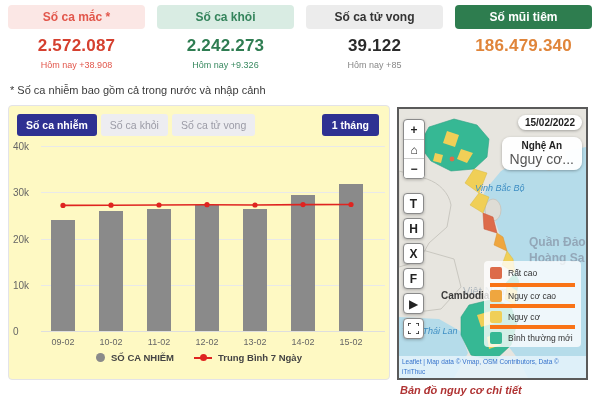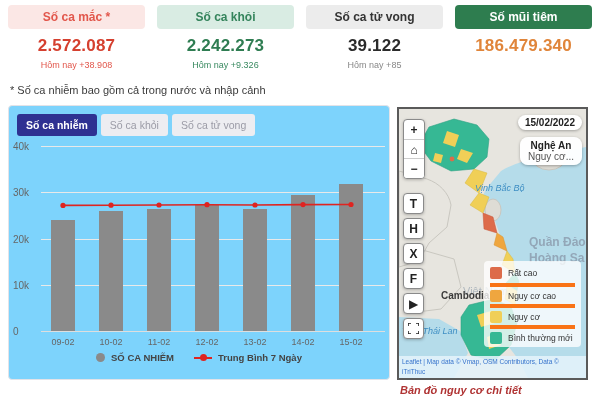--- a/index.html
+++ b/index.html
@@ -19,21 +19,21 @@
   .card-green .card-value { color:#2f7d52; } .card-green .card-sub { color:#3a8a61; }
   .card-gray .card-header { background:#ececec; color:#333; }
   .card-gray .card-value { color:#2b2b2b; } .card-gray .card-sub { color:#888; }
   .card-solidgreen .card-header { background:#2e7d4f; color:#fff; }
   .card-solidgreen .card-value { color:#e0853a; }
 
   .note { position:absolute; left:10px; top:84px; font-size:11px; color:#3a3a3a; }
 
   
   .chart-panel { position:absolute; left:8px; top:105px; width:382px; height:275px;
-    background:#7dd3fc; border:1px solid #e3e3e8; border-radius:4px; }
+    background:#fef9c3; border:1px solid #e3e3e8; border-radius:4px; }
   .tabs { position:absolute; left:8px; top:8px; display:flex; gap:4px; }
   .tab { border:none; font-family:inherit; font-size:10.5px; padding:5px 9px; border-radius:3px;
     background:#ededf1; color:#9b9ba6; cursor:pointer; }
   .tab.active { background:#2e3192; color:#fff; font-weight:bold; }
   .range-btn { position:absolute; right:10px; top:8px; border:none; font-family:inherit;
     font-size:10.5px; font-weight:bold; padding:5px 10px; border-radius:3px;
     background:#2e3192; color:#fff; cursor:pointer; }
   .plot { position:absolute; left:32px; top:40px; width:344px; height:185px; }
   .gridline { position:absolute; left:0; right:0; height:1px; background:#e9e9e9; }
   .gridline.zero { background:#dedede; }
@@ -61,21 +61,21 @@
   .zoom-group .mbtn:last-child { border-bottom:none; }
   .sq-btn { width:21px; height:21px; background:#fff; border:1px solid #8a8a8a; border-radius:4px;
     font-family:inherit; font-size:12px; font-weight:bold; color:#222; cursor:pointer;
     box-shadow:0 1px 3px rgba(0,0,0,.25); display:flex; align-items:center; justify-content:center; padding:0; }
   .map-date { position:absolute; right:4px; top:6px; background:#fff; border-radius:8px;
     padding:2px 7px; font-size:10px; font-weight:bold; color:#222;
     box-shadow:0 1px 3px rgba(0,0,0,.3); z-index:5; }
   .map-tooltip { position:absolute; right:4px; top:28px; background:rgba(255,255,255,.96);
     border-radius:8px; padding:3px 8px; text-align:center; box-shadow:0 1px 3px rgba(0,0,0,.3); z-index:5; }
   .map-tooltip .tt-title { font-size:10px; font-weight:bold; color:#222; }
-  .map-tooltip .tt-sub { font-size:10px; color:#555; }
+  .map-tooltip .tt-sub { font-size:14px; color:#555; }
   .map-legend { position:absolute; right:5px; bottom:31px; width:97px;
     background:rgba(255,255,255,.78); border-radius:4px; padding:1px 6px; z-index:6; }
   .ml-row { display:flex; align-items:center; gap:6px; height:21px; }
   .ml-row + .ml-row { border-top:4px solid #f97316; }
   .ml-swatch { width:12px; height:12px; border-radius:2px; flex:none; }
   .ml-label { font-size:8.5px; color:#333; white-space:nowrap; }
   .place-label { position:absolute; z-index:2; white-space:pre-line; }
   .place-label-0 { left:76px; top:74px; font-size:9px; font-style:italic; color:#3f8fc4; }
   .place-label-1 { left:130px; top:126px; font-size:12px; font-weight:bold; color:#93a7b8; line-height:1.3; }
   .place-label-2 { left:42px; top:181px; font-size:10px; font-weight:bold; color:#3c3c3c; }
@@ -115,20 +115,21 @@
     </div>
 
   <div class="note">* Số ca nhiễm bao gồm cả trong nước và nhập cảnh</div>
 
   <div class="chart-panel">
     <div class="tabs">
         <button class="tab active">Số ca nhiễm</button>
         <button class="tab">Số ca khỏi</button>
         <button class="tab">Số ca tử vong</button>
       </div>
+    <button class="range-btn">1 tháng</button>
     <div class="plot">
         <div class="gridline zero" style="top:185.0px"></div>
        <div class="ytick" style="top:180.0px">0</div>
         <div class="gridline" style="top:138.8px"></div>
        <div class="ytick" style="top:133.8px">10k</div>
         <div class="gridline" style="top:92.5px"></div>
        <div class="ytick" style="top:87.5px">20k</div>
         <div class="gridline" style="top:46.3px"></div>
        <div class="ytick" style="top:41.3px">30k</div>
         <div class="gridline" style="top:0.0px"></div>

